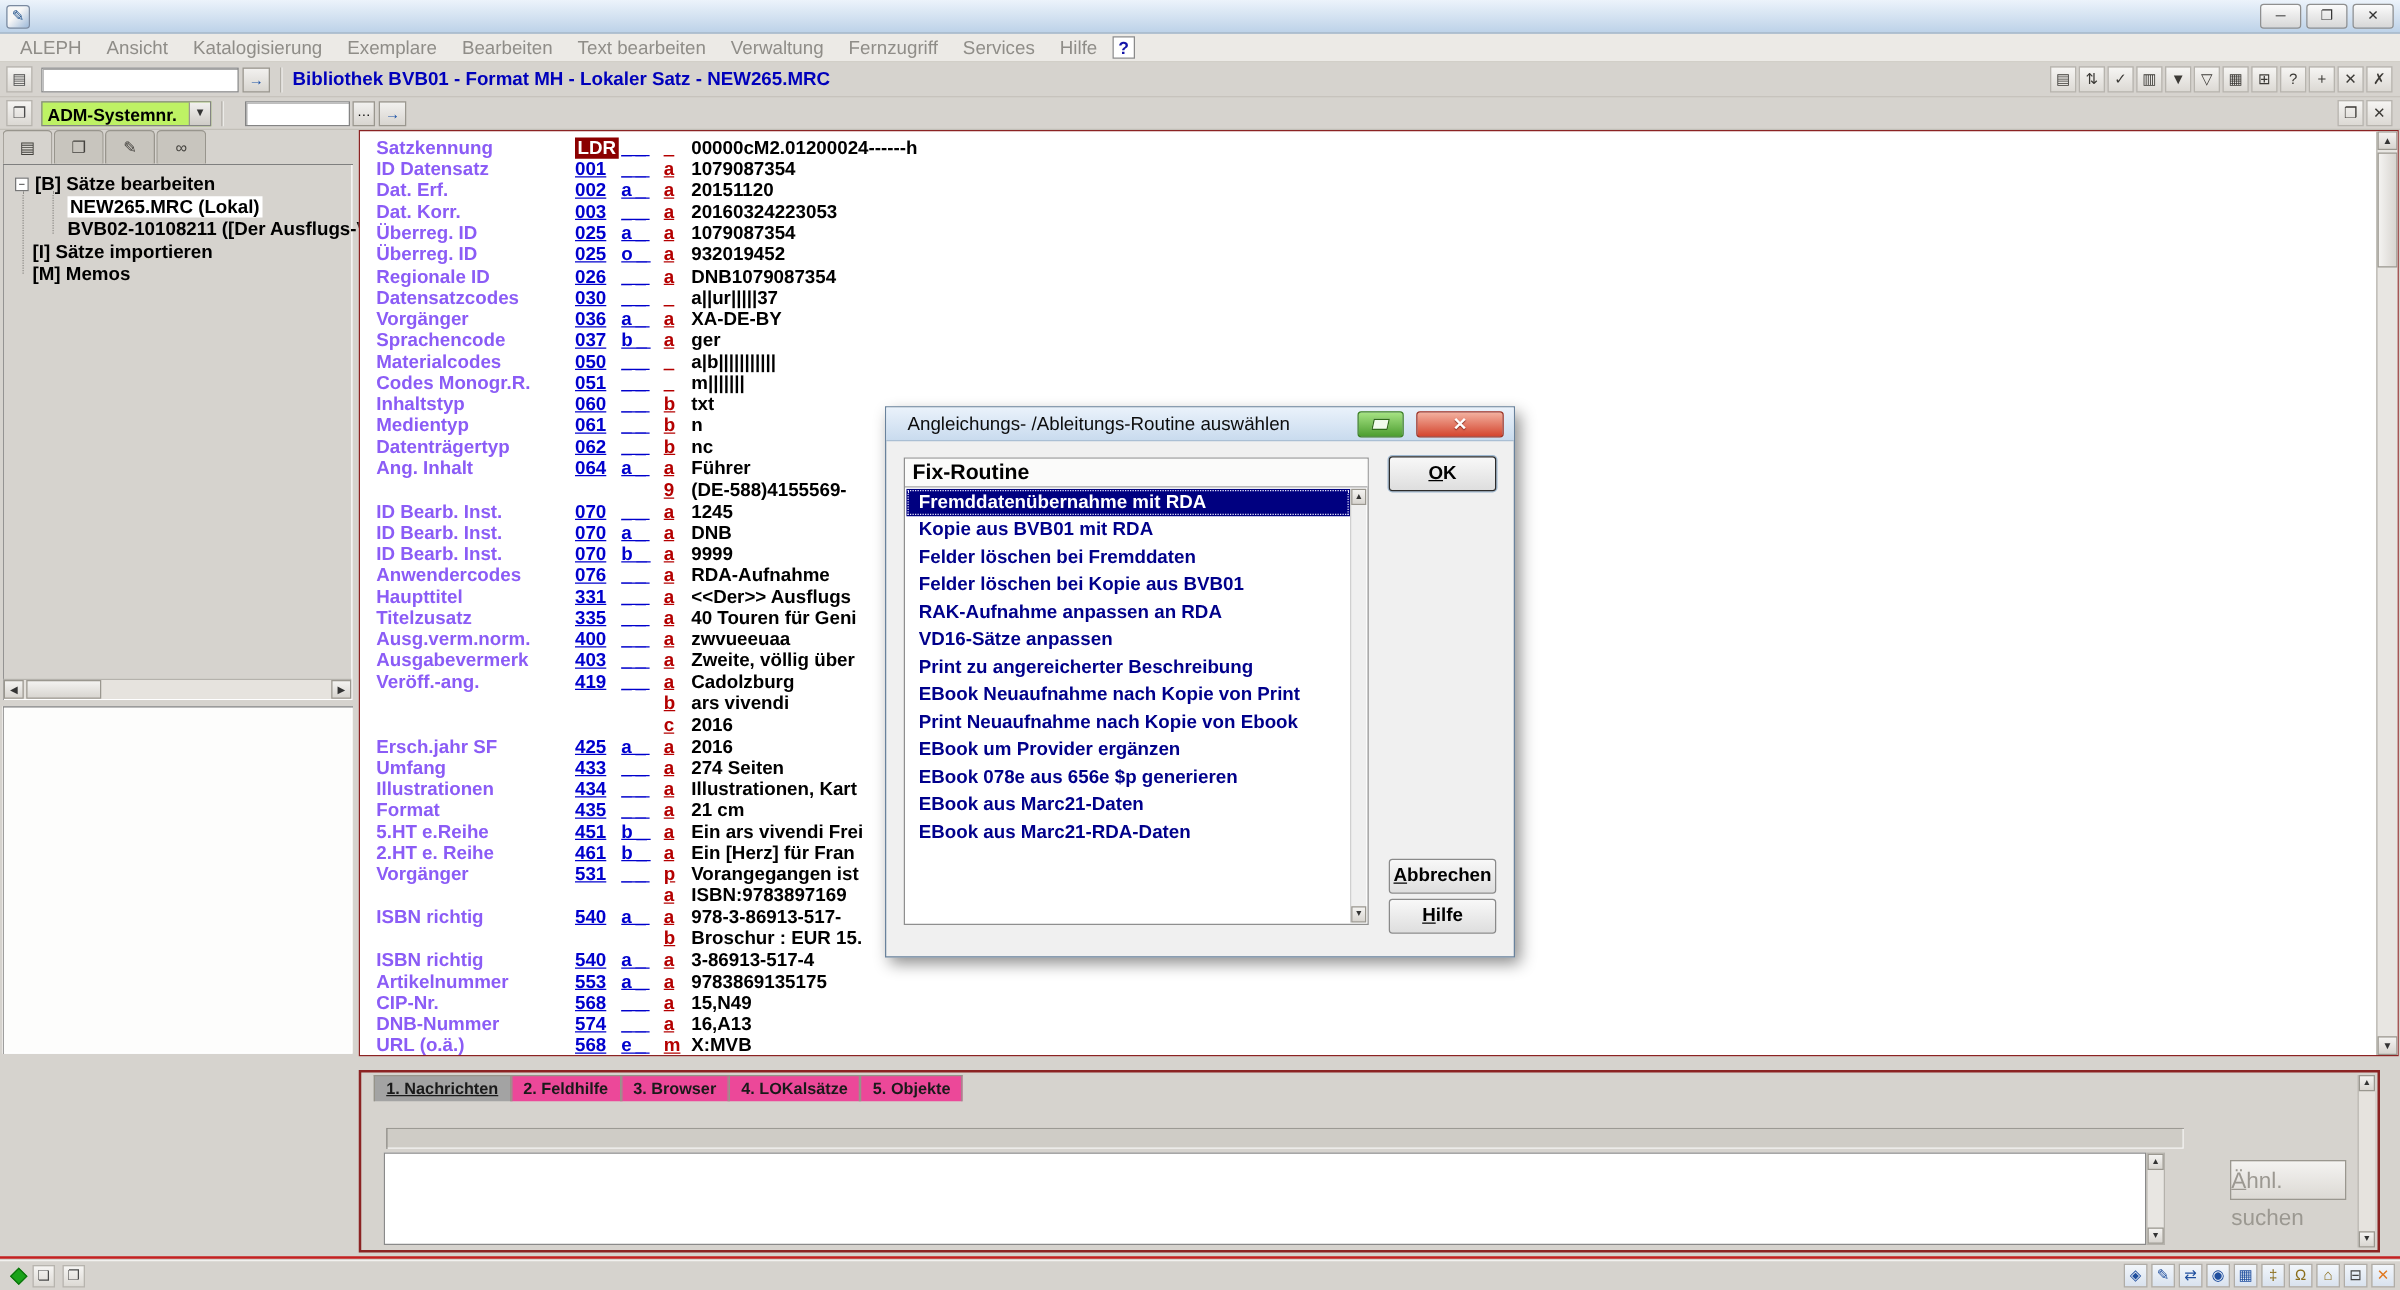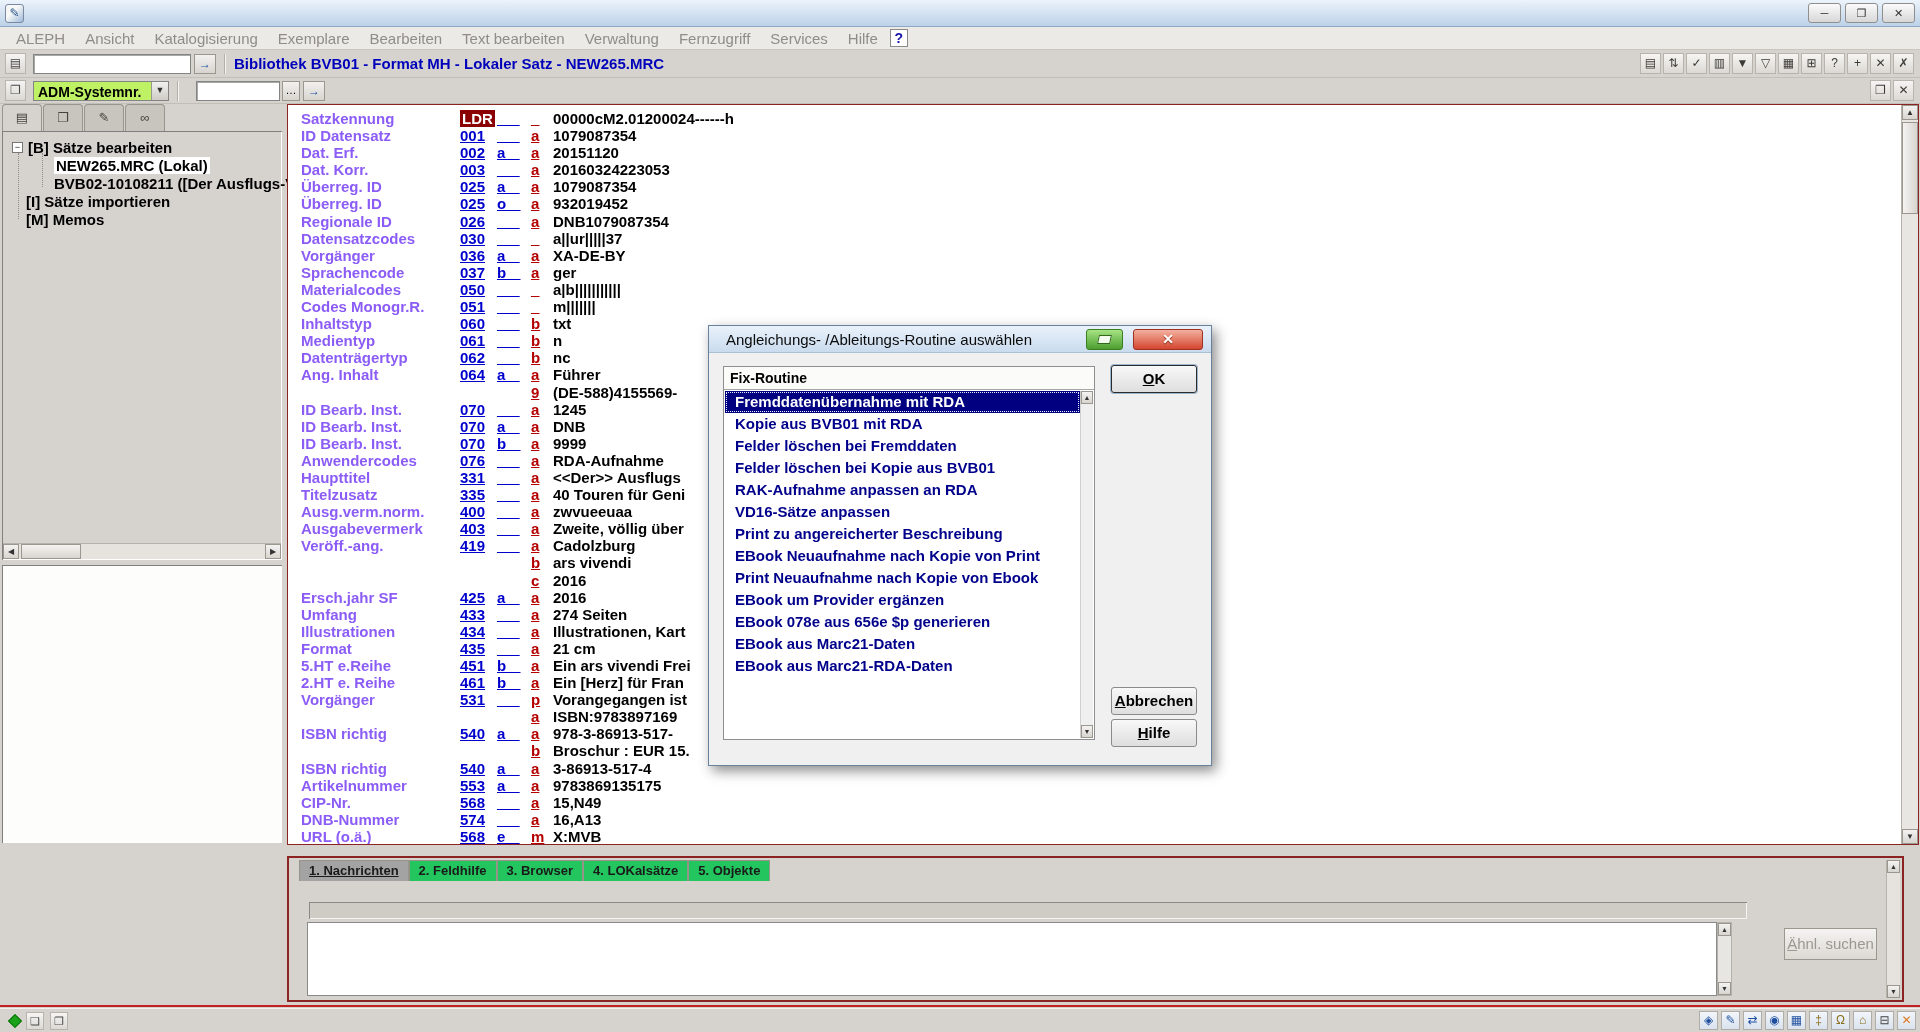--- a/index.html
+++ b/index.html
@@ -67,40 +67,40 @@
   .vthumb{position:absolute;left:0;top:17px;width:16px;height:92px;background:linear-gradient(90deg,#f4f3f1,#d8d5d0);border:1px solid #9a978f}
   .sb-bottom{position:absolute;bottom:0;left:0}
 
   
   .dialog{position:absolute;left:708px;top:325px;width:504px;height:441px;background:#f0f0f0;border:1px solid #69829c;box-shadow:4px 5px 12px rgba(0,0,0,.45);z-index:50}
   .dlg-title{height:27px;background:linear-gradient(#eaf2fb,#c9dbee);border-bottom:1px solid #aabfd4;display:flex;align-items:center;padding-left:17px;font-size:15px;color:#0c0c0c}
   .dlg-green{position:absolute;left:377px;top:3px;width:37px;height:21px;background:linear-gradient(#a6e383,#4d9e31);border:1px solid #3a7f21;border-radius:3px}
   .g-shape{position:absolute;left:11px;top:5px;width:13px;height:9px;background:#f2fbee;border:1px solid #2f6b1a;transform:skewX(-12deg)}
   .dlg-close{position:absolute;left:424px;top:3px;width:70px;height:21px;background:linear-gradient(#f3b19f,#d4452f);border:1px solid #9e3123;border-radius:3px;color:#fff;font-weight:bold;font-size:14px;text-align:center;line-height:19px;text-shadow:0 1px 1px #7c2014}
   .fixlist{position:absolute;left:14px;top:40px;width:372px;height:374px;background:#fff;border:1px solid #8f8f8f}
-  .fixhead{height:23px;background:#fbfbfa;border-bottom:1px solid #a6a6a6;font-weight:bold;font-size:14px;line-height:22px;padding-left:6px}
+  .fixhead{height:23px;background:#fbfbfa;border-bottom:1px solid #a6a6a6;font-weight:bold;font-size:17px;line-height:22px;padding-left:6px}
   .litems{position:absolute;left:1px;top:24px;right:14px;bottom:1px;overflow:hidden}
   .litem{height:22px;line-height:22px;padding-left:10px;color:#00008b;font-weight:bold;font-size:15px;white-space:nowrap}
   .litem.sel{background:#000080;color:#fff;outline:1px dotted #e8e8ff;outline-offset:-2px}
   .fixsb{position:absolute;right:1px;top:24px;width:13px;bottom:1px;background:#efefef;border-left:1px solid #cfcfcf}
   .fixsb .sb-btn{width:12px;height:13px;font-size:7px;line-height:11px}
   .dlg-btn{position:absolute;left:402px;width:86px;height:28px;background:linear-gradient(#f8f8f8,#dedede);border:1px solid #8a8a8a;border-radius:3px;font-size:15px;font-weight:bold;text-align:center;line-height:26px}
   .dlg-btn.default{border:1px solid #2c2c2c;box-shadow:0 0 0 1px #9cb6cf}
   .u{text-decoration:underline}
 
   
   .bottom-pane{position:absolute;left:287px;top:856px;width:1617px;height:146px;border:2px solid #8b2323;background:#d6d3ce}
   .btabs{position:absolute;left:10px;top:2px;display:flex}
-  .btab{font-size:13px;font-weight:bold;color:#1a1a1a;padding:2px 9px 3px;border:1px solid #969389;border-bottom:none;background:#22c55e;white-space:nowrap}
+  .btab{font-size:13px;font-weight:bold;color:#1a1a1a;padding:2px 9px 3px;border:1px solid #969389;border-bottom:none;background:#ec4899;white-space:nowrap}
   .btab.active{background:#a3a3a3;text-decoration:underline}
   .msg-head{position:absolute;left:20px;top:44px;width:1438px;height:17px;background:#cfccc6;box-shadow:inset 1px 1px 0 #8c8984,inset -1px -1px 0 #f6f5f3}
   .msg-body{position:absolute;left:18px;top:64px;width:1410px;height:74px;background:#fff;border:1px solid #8a8a8a}
   .msg-sb{position:absolute;left:1428px;top:64px;width:15px;height:74px;background:#e8e6e2;border:1px solid #b5b2ac}
   .msg-sb .sb-btn{width:13px;height:13px;font-size:7px;line-height:11px}
-  .similar-btn{position:absolute;left:1495px;top:70px;width:93px;height:32px;background:linear-gradient(#f4f3f1,#dcd9d4);border:1px solid #9a978f;font-size:15px;color:#9b9891;text-align:center;line-height:30px}
+  .similar-btn{position:absolute;left:1495px;top:70px;width:93px;height:32px;background:linear-gradient(#f4f3f1,#dcd9d4);border:1px solid #9a978f;font-size:18px;color:#9b9891;text-align:left;line-height:30px}
   .bp-vsb{position:absolute;right:2px;top:2px;width:14px;height:138px;background:#e6e3de;border-left:1px solid #b5b2ac}
   .bp-vsb .sb-btn{width:13px;height:13px;font-size:7px;line-height:11px}
   .redline{position:absolute;left:0;top:1005px;width:1920px;height:2px;background:#c42020}
 
   
   .statusbar{position:absolute;left:0;top:1008px;width:1920px;height:24px;background:#d6d3ce;border-top:1px solid #f2f1ef;display:flex;align-items:center}
   .diamond{width:10px;height:10px;margin-left:10px;background:#1aa31a;border:1px solid #0c720c;transform:rotate(45deg)}
   .st-icon{width:18px;height:18px;margin-left:6px;border:1px solid #b7b4ae;background:linear-gradient(#f6f5f3,#dcd9d4);font-size:11px;line-height:16px;text-align:center;color:#4a4a4a}
   .st-right{margin-left:auto;display:flex;gap:3px;margin-right:4px}
   .st-ricon{width:19px;height:19px;border:1px solid #b0ada7;background:linear-gradient(#f2f6fb,#d9e2ee);font-size:12px;line-height:17px;text-align:center}

